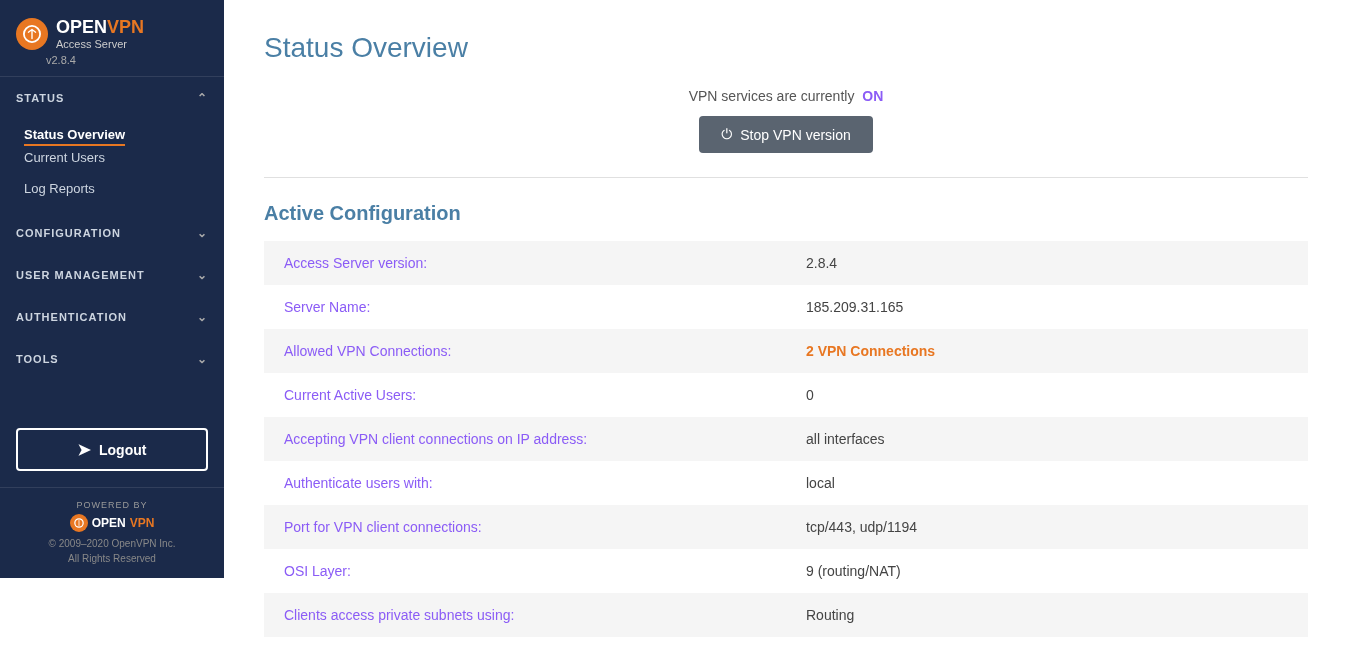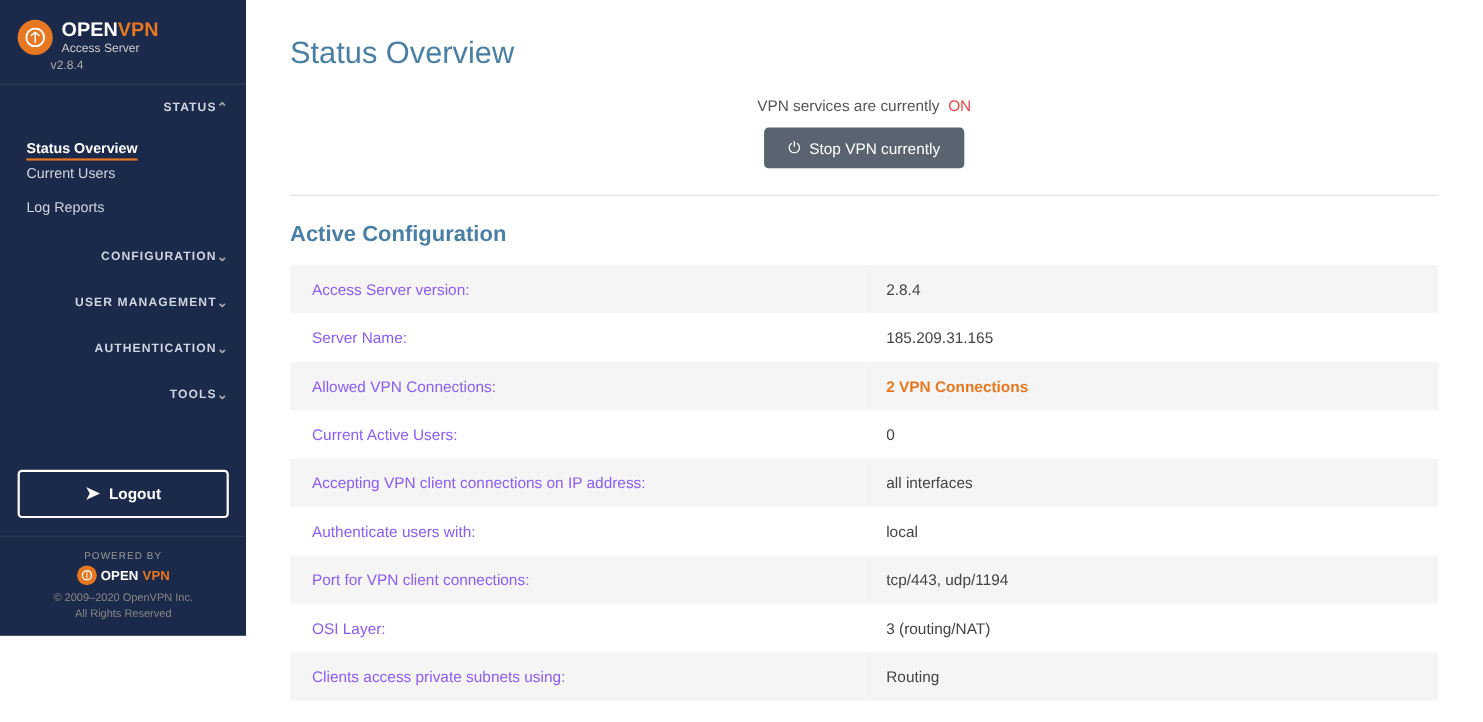--- a/index.html
+++ b/index.html
@@ -36,21 +36,21 @@
     .openvpn-icon svg { width: 18px; height: 18px; }
     .logo-text {
       display: flex; flex-direction: column; line-height: 1.1;
     }
     .logo-version { color: #aaa; font-size: 11px; margin-top: 4px; margin-left: 30px; }
 
     .sidebar-section {
       padding: 0;
     }
     .sidebar-section-header {
-      display: flex; align-items: center; justify-content: flex-end;
+      display: flex; align-items: center; justify-content: space-between;
       padding: 14px 16px;
       font-size: 11px;
       font-weight: 700;
       letter-spacing: 1px;
       color: #cdd5e0;
       cursor: pointer;
       user-select: none;
     }
     .chevron { font-size: 12px; color: #aaa; }
 
@@ -117,22 +117,22 @@
     .vpn-status-bar {
       text-align: center;
       margin-bottom: 24px;
     }
     .vpn-status-text {
       font-size: 14px;
       color: #555;
       margin-bottom: 12px;
     }
     .vpn-status-text .on-text {
-      font-weight: 400;
-      color: #ef4444;
+      font-weight: 700;
+      color: #8b5cf6;
     }
     .stop-vpn-btn {
       background: #5a6470;
       color: #fff;
       border: none;
       padding: 10px 22px;
       border-radius: 4px;
       font-size: 14px;
       cursor: pointer;
       display: inline-flex; align-items: center; gap: 8px;
@@ -271,21 +271,21 @@
 
   <h1 class="page-title">Status Overview</h1>
 
   <div class="vpn-status-bar">
     <div class="vpn-status-text">
       <span>VPN services are currently</span>
       <span class="on-text" style="margin-left:4px;">ON</span>
     </div>
     <button class="stop-vpn-btn">
       <span>⏻</span>
-      <span>Stop VPN currently</span>
+      <span>Stop VPN version</span>
     </button>
   </div>
 
   <hr class="section-divider">
 
   <h2 class="section-title">Active Configuration</h2>
 
   <table class="config-table">
     <tbody id="config-table-body">
     <tr>
@@ -311,21 +311,21 @@
         <tr>
           <td>Authenticate users with:</td>
           <td>local</td>
         </tr>
         <tr>
           <td>Port for VPN client connections:</td>
           <td>tcp/443, udp/1194</td>
         </tr>
         <tr>
           <td>OSI Layer:</td>
-          <td>3 (routing/NAT)</td>
+          <td>9 (routing/NAT)</td>
         </tr>
         <tr>
           <td>Clients access private subnets using:</td>
           <td>Routing</td>
         </tr>
       </tbody>
   </table>
 
 </div>
 

